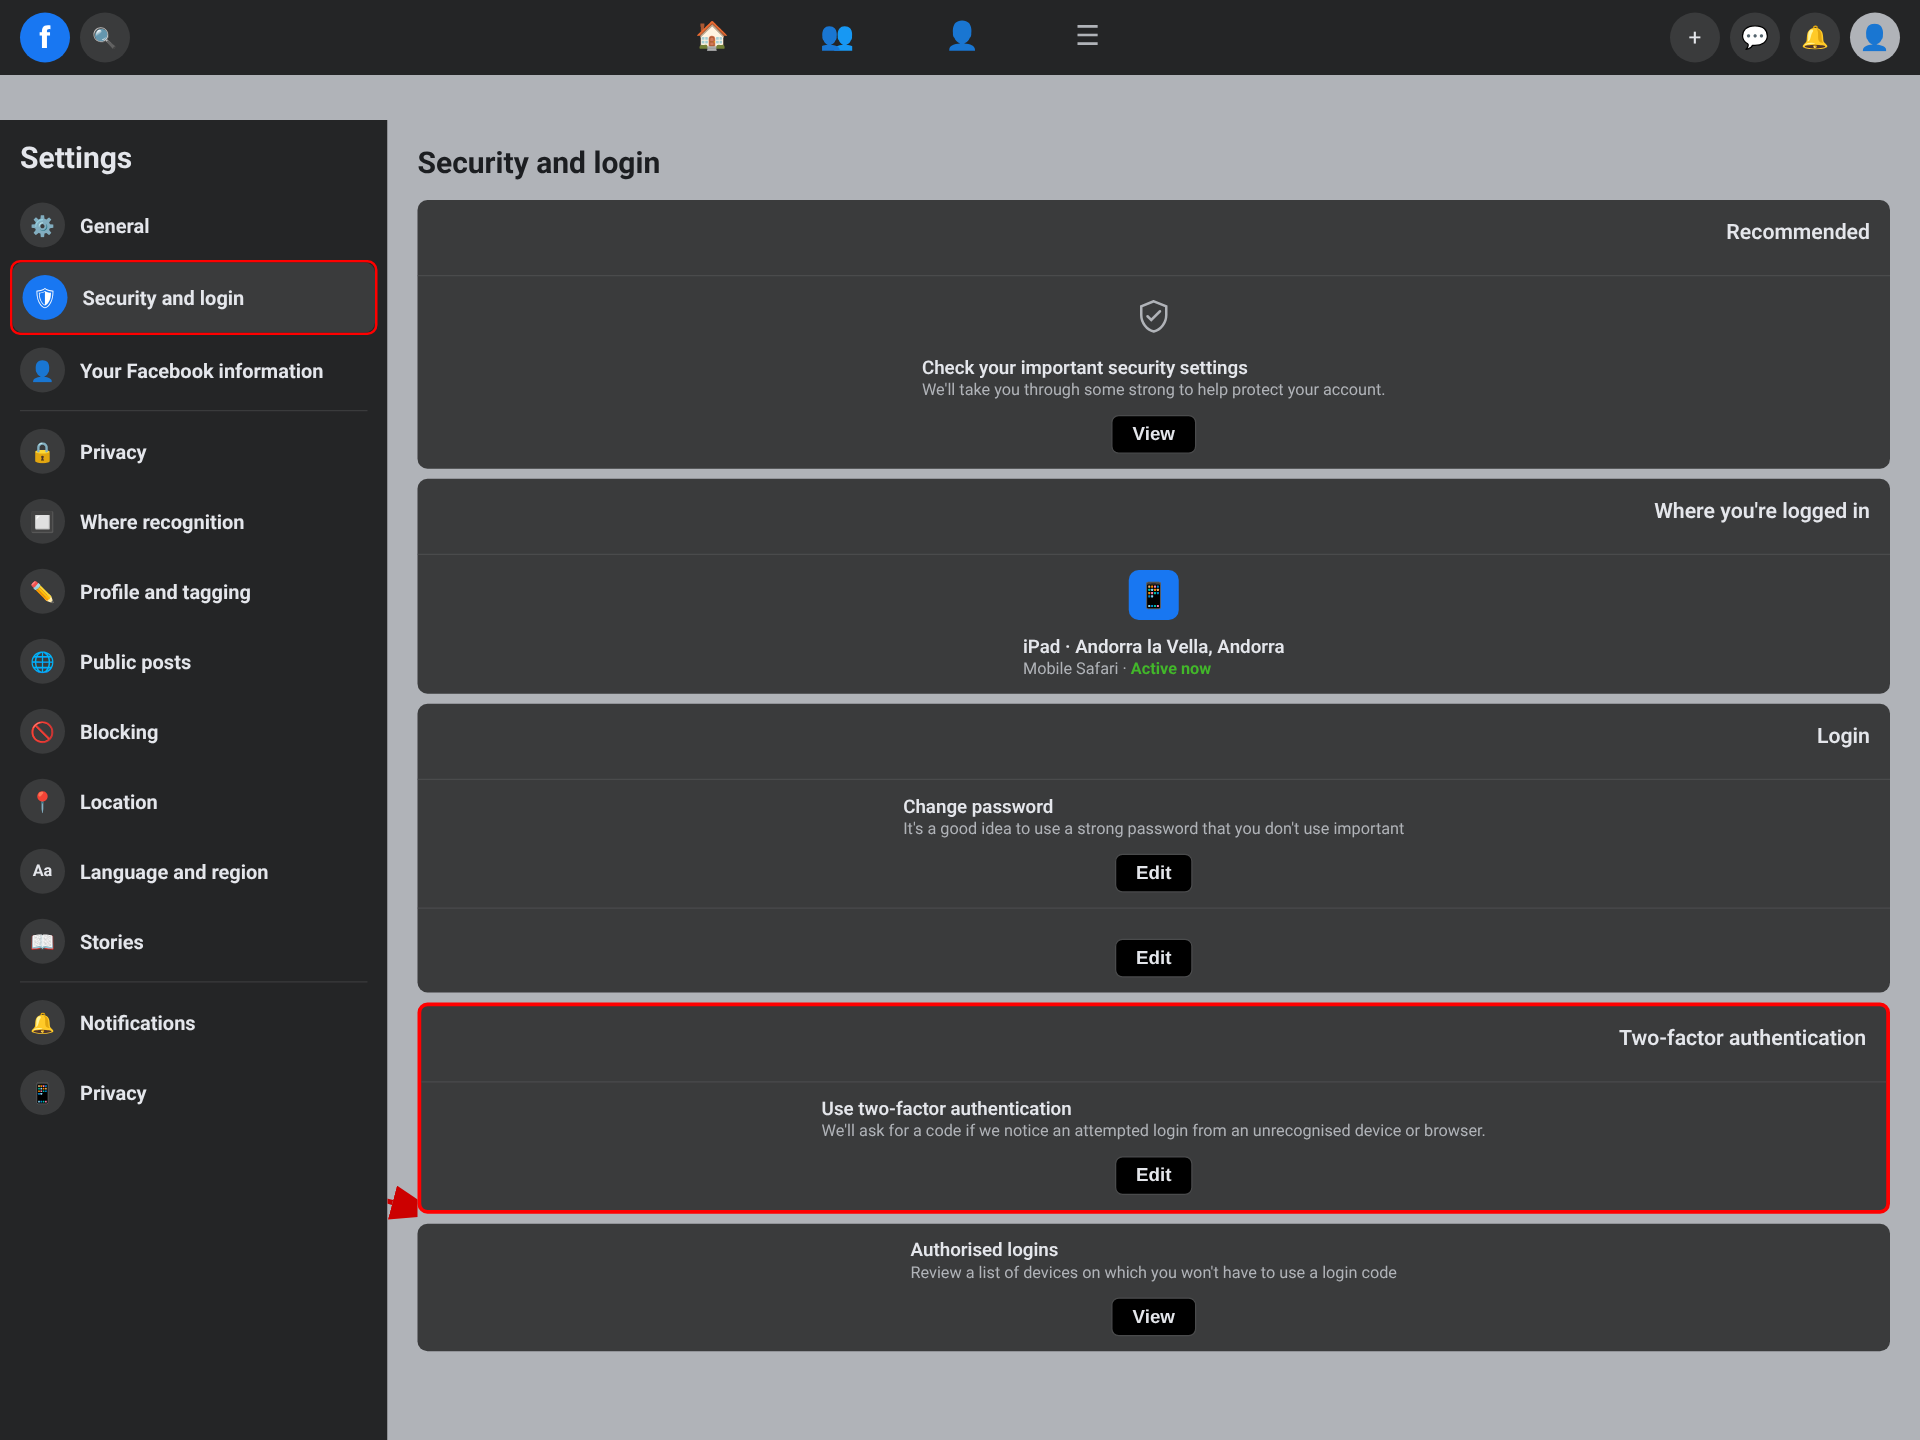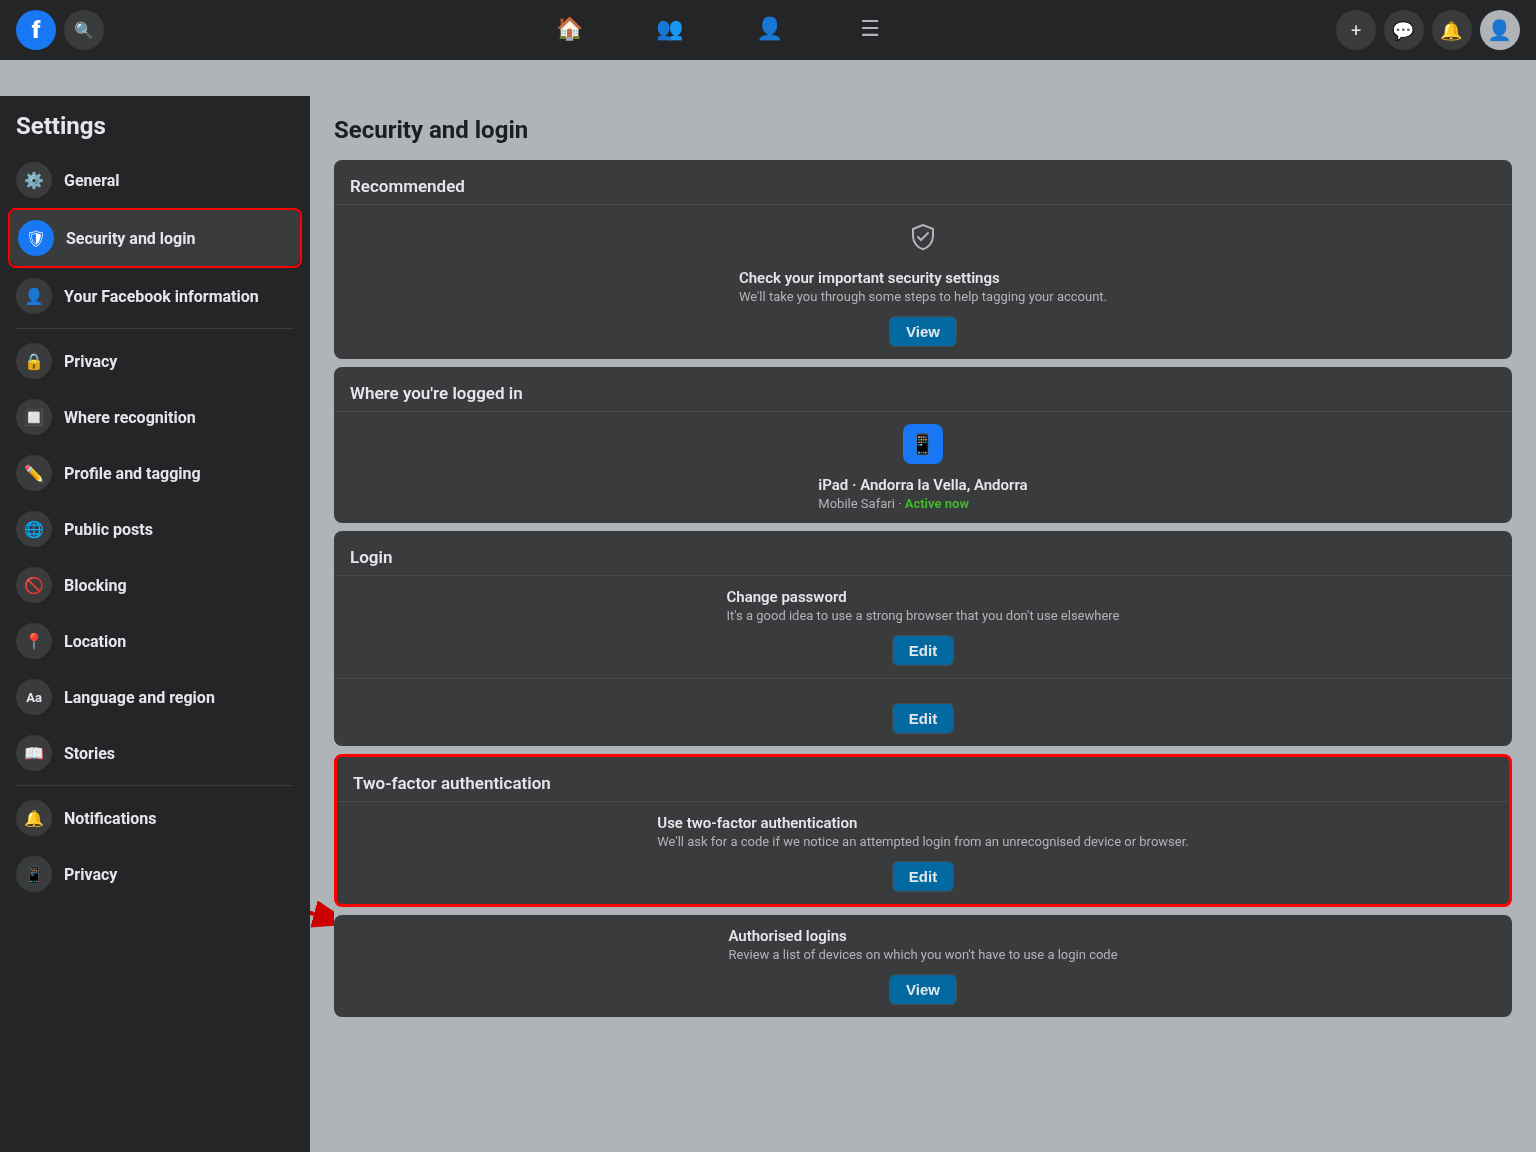--- a/index.html
+++ b/index.html
@@ -108,22 +108,23 @@
 
     
     .card {
       background: #3a3b3c;
       border-radius: 8px;
       margin-bottom: 8px;
       overflow: hidden;
     }
     .card-section-header {
       font-size: 17px; font-weight: 600; color: #e4e6eb;
-      padding: 16px 16px 8px 16px;
+      padding: 16px 16px 24px 16px;
       border-bottom: 1px solid #4a4b4c;
+      text-align: right;
     }
     .card-row {
       display: flex; align-items: center;
       padding: 12px 3px;
       border-bottom: 1px solid #4a4b4c;
       gap: 12px;
       flex-direction: column;
     }
     .card-row:last-child { border-bottom: none; }
     .card-row-icon {
@@ -134,21 +135,21 @@
     .card-row-text { flex: 1; }
     .card-row-title { font-size: 15px; font-weight: 600; color: #e4e6eb; }
     .card-row-subtitle { font-size: 13px; color: #b0b3b8; margin-top: 2px; }
     .card-row-action {
       flex-shrink: 0;
     }
     .btn-action {
       padding: 6px 16px;
       border: 1px solid #4a4b4c;
       border-radius: 6px;
-      background: #0369a1;
+      background: #000000;
       color: #e4e6eb;
       font-size: 15px; font-weight: 600;
       cursor: pointer;
     }
 
     
     .device-icon {
       width: 40px; height: 40px; flex-shrink: 0;
       display: flex; align-items: center; justify-content: center;
       background: #1877f2; border-radius: 8px;
@@ -282,21 +283,21 @@
       <div class="card-section-header">Recommended</div>
       <div class="card-row">
         <div class="card-row-icon">
           <svg width="28" height="28" viewBox="0 0 28 28" fill="none">
             <path d="M14 2L4 6v7c0 6.1 4.3 11.8 10 13.2C19.7 24.8 24 19.1 24 13V6L14 2z" stroke="#b0b3b8" stroke-width="2" fill="none"></path>
             <polyline points="9,14 12,17 19,10" stroke="#b0b3b8" stroke-width="2" fill="none" stroke-linecap="round"></polyline>
           </svg>
         </div>
         <div class="card-row-text">
           <div class="card-row-title">Check your important security settings</div>
-          <div class="card-row-subtitle">We'll take you through some steps to help tagging your account.</div>
+          <div class="card-row-subtitle">We'll take you through some strong to help protect your account.</div>
         </div>
         <div class="card-row-action">
           <button class="btn-action">View</button>
         </div>
       </div>
     </div>
 
     <div class="card">
       <div class="card-section-header">Where you're logged in</div>
       <div class="card-row">
@@ -308,21 +309,21 @@
           </div>
         </div>
       </div>
     </div>
 
     <div class="card">
       <div class="card-section-header">Login</div>
       <div class="card-row">
         <div class="card-row-text">
           <div class="card-row-title">Change password</div>
-          <div class="card-row-subtitle">It's a good idea to use a strong browser that you don't use elsewhere</div>
+          <div class="card-row-subtitle">It's a good idea to use a strong password that you don't use important</div>
         </div>
         <div class="card-row-action">
           <button class="btn-action">Edit</button>
         </div>
       </div>
       <div class="card-row">
         <div class="card-row-text">
         </div>
         <div class="card-row-action">
           <button class="btn-action">Edit</button>

